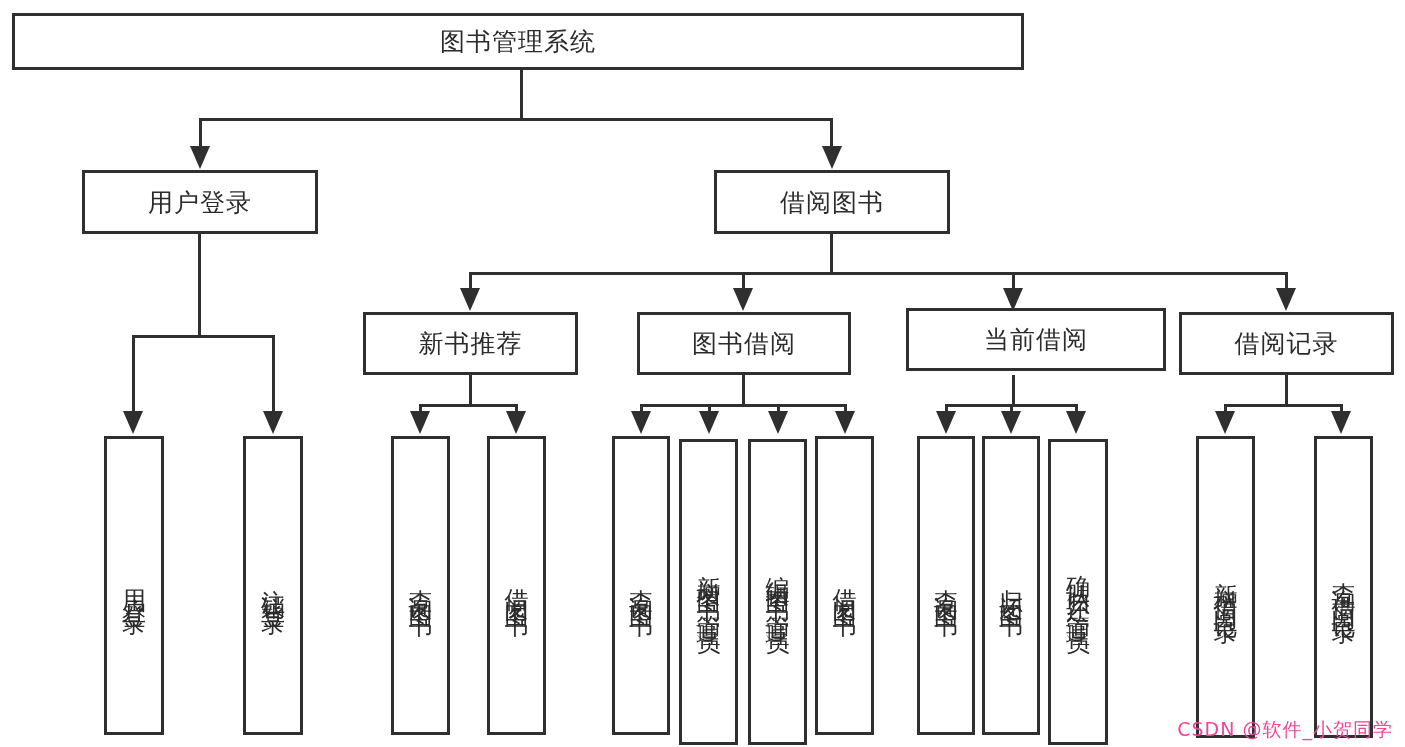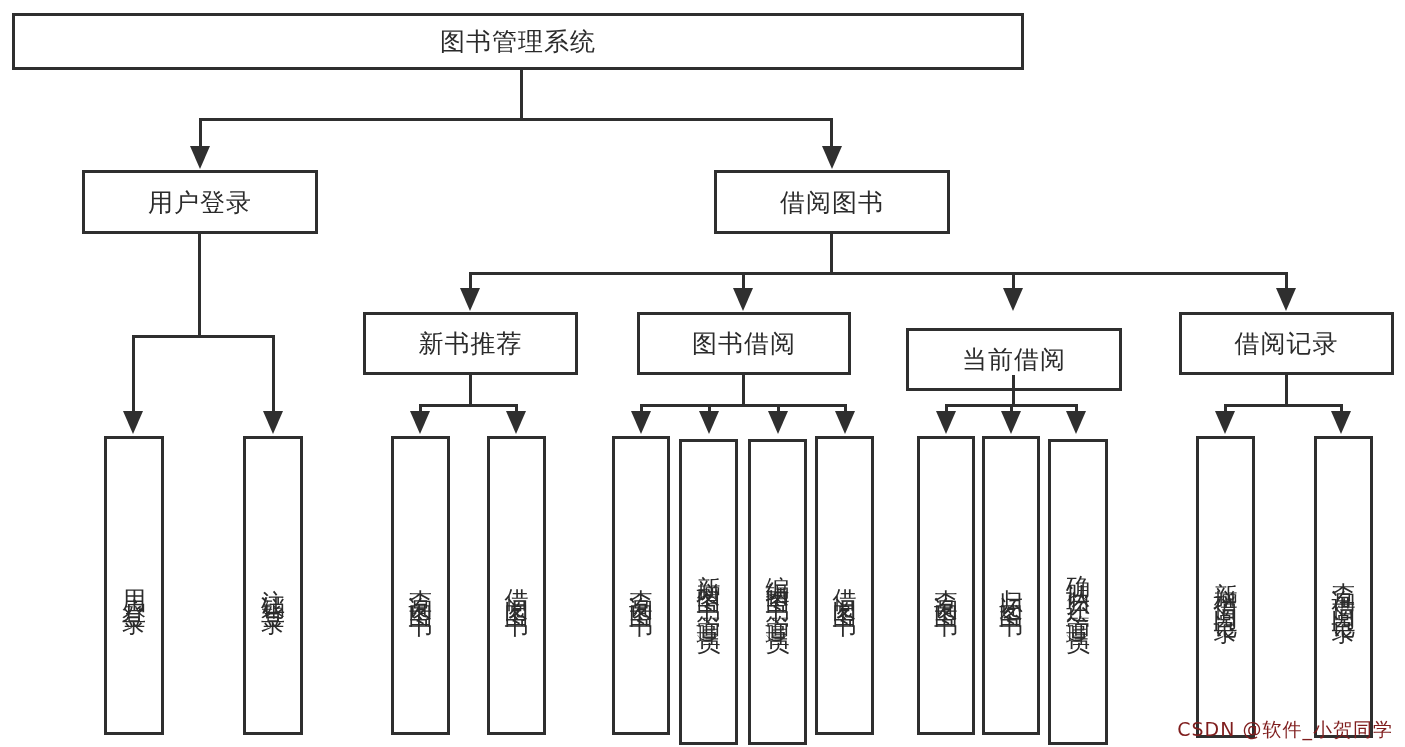--- a/index.html
+++ b/index.html
@@ -43,21 +43,21 @@
     border-left:10px solid transparent;
     border-right:10px solid transparent;
     border-top:23px solid #2f2f2f;
   }
   .watermark{
     position:absolute;
     right:12px;
     bottom:4px;
     font-size:19px;
     letter-spacing:1px;
-    color:#7f1d1d;
+    color:#ec4899;
     white-space:nowrap;
   }
 </style>
 </head>
 <body>
 
 <div class="canvas">
 
   <div class="box" style="left:12px;top:13px;width:1012px;height:57px">图书管理系统</div>
 
@@ -84,21 +84,21 @@
   <div class="arrow" style="left:460px;top:288px"></div>
   <div class="vline" style="left:742px;top:272px;height:18px"></div>
   <div class="arrow" style="left:733px;top:288px"></div>
   <div class="vline" style="left:1012px;top:272px;height:18px"></div>
   <div class="arrow" style="left:1003px;top:288px"></div>
   <div class="vline" style="left:1285px;top:272px;height:18px"></div>
   <div class="arrow" style="left:1276px;top:288px"></div>
 
   <div class="box" style="left:637px;top:312px;width:214px;height:63px">图书借阅</div>
   <div class="box" style="left:363px;top:312px;width:215px;height:63px">新书推荐</div>
-  <div class="box" style="left:906px;top:328px;width:216px;height:63px">当前借阅</div>
+  <div class="box" style="left:906px;top:308px;width:260px;height:63px">当前借阅</div>
   <div class="box" style="left:1179px;top:312px;width:215px;height:63px">借阅记录</div>
 
   <div class="vline" style="left:469px;top:375px;height:32px"></div>
   <div class="hline" style="left:419px;top:404px;width:99px"></div>
   <div class="vline" style="left:419px;top:404px;height:10px"></div>
   <div class="arrow" style="left:410px;top:411px"></div>
   <div class="vline" style="left:515px;top:404px;height:10px"></div>
   <div class="arrow" style="left:506px;top:411px"></div>
 
   <div class="vline" style="left:742px;top:375px;height:32px"></div>

